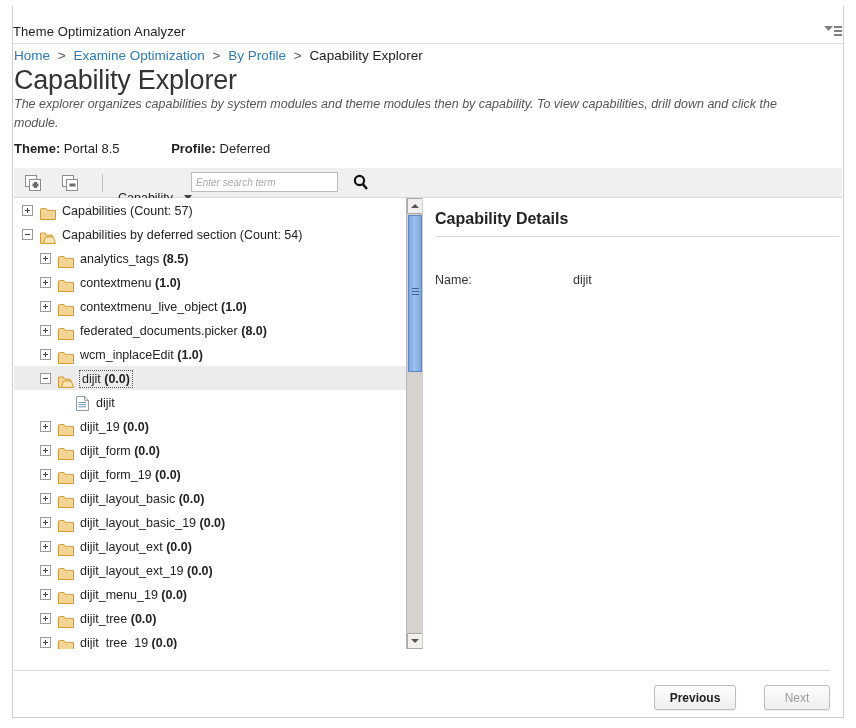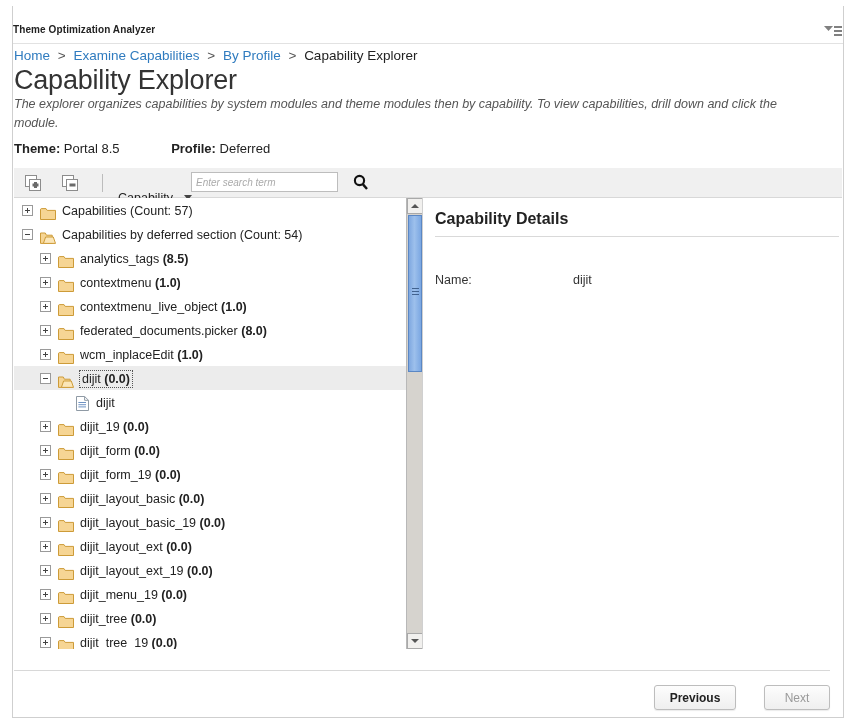--- a/index.html
+++ b/index.html
@@ -37,21 +37,21 @@
   .apptitle-row {
     position: absolute;
     left: 13px; top: 14px;
     width: 830px; height: 30px;
     border-bottom: 1px solid #e2e2e2;
     box-sizing: border-box;
   }
   .apptitle {
     position: absolute;
     left: 13px; top: 24px;
-    font-size: 10px; font-weight: bold; color: #222222;
+    font-size: 13px; font-weight: normal; color: #222222;
     letter-spacing: 0.1px;
   }
   .topright-icon {
     position: absolute;
     right: 14px; top: 25px;
     width: 18px; height: 14px;
     cursor: pointer;
   }
 
   
@@ -347,21 +347,21 @@
       <polygon points="0,1 9,1 4.5,6" fill="#808080"></polygon>
       <rect x="10" y="1" width="8" height="2" fill="#808080"></rect>
       <rect x="10" y="5" width="8" height="2" fill="#808080"></rect>
       <rect x="10" y="9" width="8" height="2" fill="#808080"></rect>
     </svg>
   </div>
 
   <div class="breadcrumb">
     <a href="#">Home</a>
     <span class="sep">&gt;</span>
-    <a href="#">Examine Capabilities</a>
+    <a href="#">Examine Optimization</a>
     <span class="sep">&gt;</span>
     <a href="#">By Profile</a>
     <span class="sep">&gt;</span>
     <span class="current">Capability Explorer</span>
   </div>
 
   <div class="page-title">Capability Explorer</div>
 
   <div class="page-desc">The explorer organizes capabilities by system modules and theme modules then by capability. To view capabilities, drill down and click the module.</div>
 

